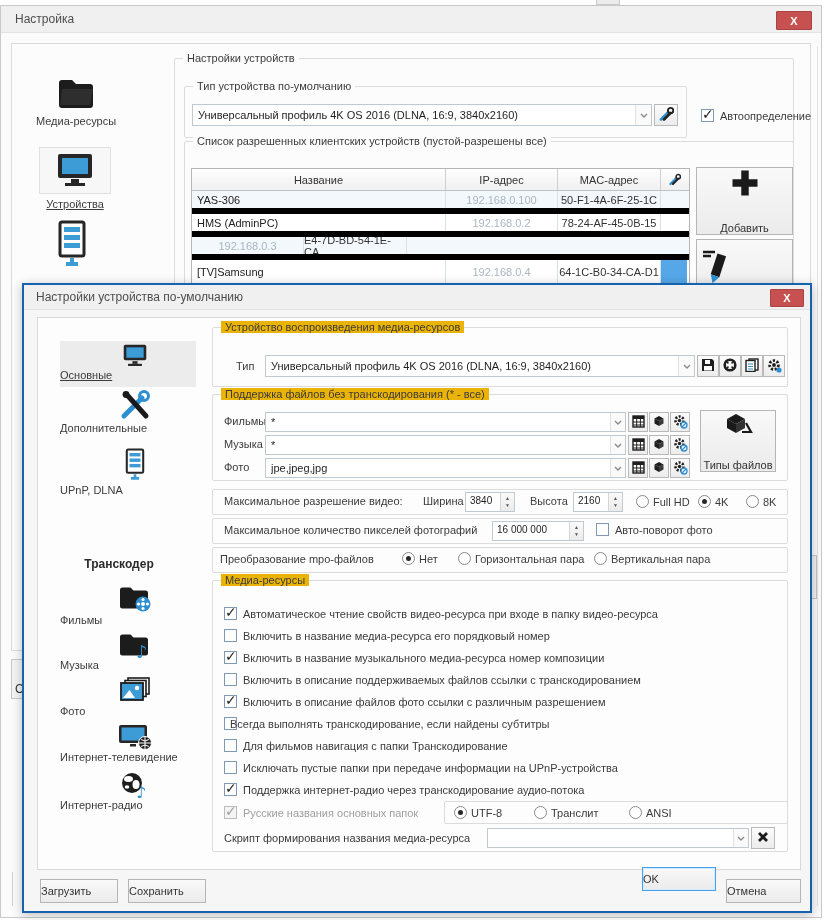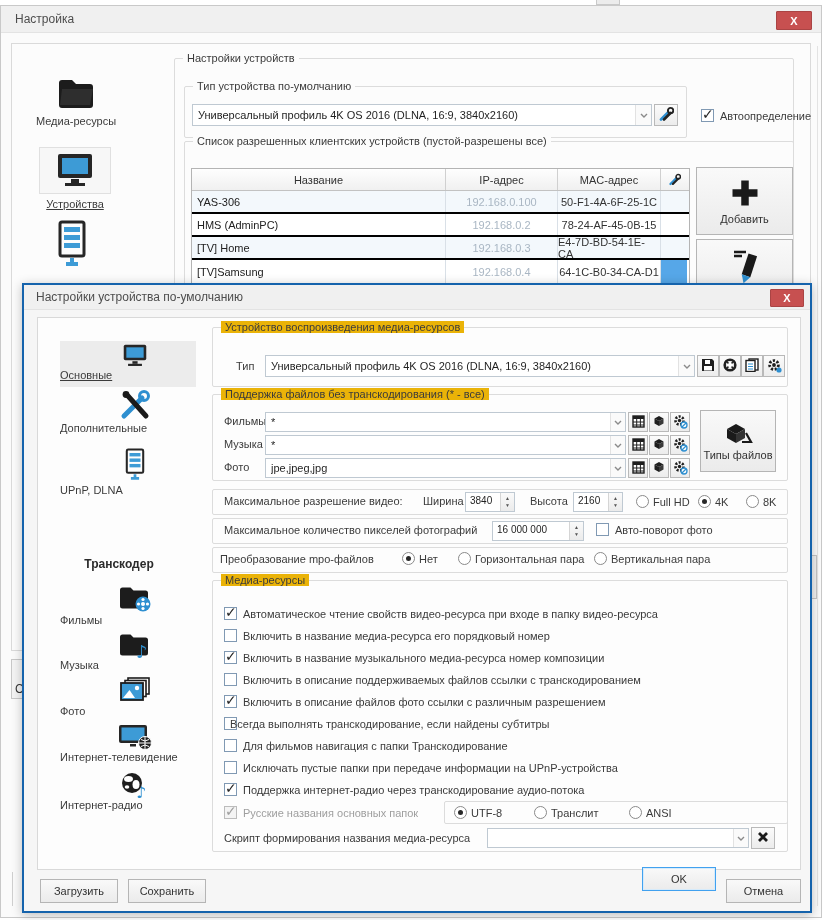--- a/index.html
+++ b/index.html
@@ -11,37 +11,37 @@
   .titlebar{position:absolute;left:0;top:0;right:0;height:27px;background:#f0f0f0;border-bottom:1px solid #e3e3e3}
   .title{position:absolute;left:14px;top:6px;font-size:12px;color:#4d4d4d;white-space:nowrap}
   .closebtn{position:absolute;background:#c75050;border:1px solid #aa4444;border-radius:1px;color:#fff;font-size:11px;font-weight:bold;display:flex;align-items:center;justify-content:center;cursor:default}
   .fs{position:absolute;border:1px solid #dcdcdc;border-radius:2px}
   .fs .lg{position:absolute;top:-7px;left:8px;padding:0 4px;background:#fcfcfc;white-space:nowrap;color:#3b3b3b}
   .dlg .fs .lg{background:#eab308}
   .combo{position:absolute;background:#fff;border:1px solid #bfc9d2;display:flex;align-items:center;padding:0 5px;overflow:hidden}
   .combo .val{flex:1;white-space:nowrap;overflow:hidden;color:#1f1f1f}
   .chev{position:absolute;right:0;top:0;bottom:0;width:16px;display:flex;align-items:center;justify-content:center;border-left:1px solid #e2e2e2;background:#fafafa}
   .iconbtn{position:absolute;background:linear-gradient(#fbfbfb,#ececec);border:1px solid #b9b9b9;display:flex;align-items:center;justify-content:center}
-  .btn{position:absolute;background:linear-gradient(#f9f9f9,#ebebeb);border:1px solid #b5b5b5;font-size:11px;color:#333;display:flex;align-items:center;justify-content:center}
+  .btn{position:absolute;background:linear-gradient(#f9f9f9,#ebebeb);border:1px solid #b5b5b5;font-size:11px;color:#333;display:flex;align-items:center;justify-content:space-between}
   .btn.focus{border:1px solid #41a1ef}
   .cb{position:absolute;width:13px;height:13px;background:#fff;border:1px solid #8099b3}
   .cb.on::after{content:"✓";position:absolute;left:0;top:-4px;font-size:14px;font-weight:bold;color:#262626;font-family:"DejaVu Sans",sans-serif}
   .cb.dis{background:#f4f4f4;border-color:#bcbcbc}
   .cb.dis::after{color:#9e9e9e}
   .rd{position:absolute;width:13px;height:13px;border-radius:50%;background:#fff;border:1px solid #8a8a8a}
   .rd.on::after{content:"";position:absolute;left:3px;top:3px;width:5px;height:5px;border-radius:50%;background:#282828}
   .dim{color:#9e9e9e}
   .ul{text-decoration:underline}
   .spin{position:absolute;background:#fff;border:1px solid #bfc9d2;display:flex}
   .spin .v{flex:1;font-size:10px;padding:2px 0 0 4px;color:#1f1f1f;white-space:nowrap;overflow:hidden}
   .spin .ud{width:14px;border-left:1px solid #d5d5d5;background:linear-gradient(#fafafa,#ebebeb);display:flex;flex-direction:column;align-items:center;justify-content:center;font-size:5px;color:#555;line-height:1.5}
   .tbl{position:absolute;background:#fff;border:1px solid #b4b4b4}
   .tbl .hrow{display:flex;height:22px;background:linear-gradient(#fefefe,#f0f0f0);border-bottom:1px solid #c2c2c2}
   .tbl .hc{border-right:1px solid #d0d0d0;display:flex;align-items:center;justify-content:center;color:#333}
-  .tbl .r{display:flex;height:23px;border-bottom:2px solid #000000}
+  .tbl .r{display:flex;height:23px;border-bottom:6px solid #000000}
   .tbl .c{border-right:1px solid #d9e0e7;display:flex;align-items:center;overflow:hidden}
   .tbl .c.name{padding-left:5px;color:#222}
   .tbl .c.ip{justify-content:center;color:#a9b6c3}
   .tbl .c.mac{justify-content:center;color:#333}
   .tbl .r.alt{background:#f3f8fc}
   .tbl .sel{background:#56a7e8}
   .w-name{width:254px}.w-ip{width:112px}.w-mac{width:103px}.w-tool{width:26px}
   .sitem{position:absolute;left:36px;width:150px;}
   .sitem .ic{display:flex;align-items:center;justify-content:center}
   .panelrow{position:absolute;border:1px solid #dcdcdc;border-radius:2px}
@@ -143,21 +143,20 @@
       <div class="c mac w-mac">50-F1-4A-6F-25-1C</div>
       <div class="c w-tool" style="border-right:none"></div>
     </div>
     <div class="r">
       <div class="c name w-name">HMS (AdminPC)</div>
       <div class="c ip w-ip">192.168.0.2</div>
       <div class="c mac w-mac">78-24-AF-45-0B-15</div>
       <div class="c w-tool" style="border-right:none"></div>
     </div>
     <div class="r alt">
-      <div class="c name w-name">[TV] Home</div>
       <div class="c ip w-ip">192.168.0.3</div>
       <div class="c mac w-mac">E4-7D-BD-54-1E-CA</div>
       <div class="c w-tool" style="border-right:none"></div>
     </div>
     <div class="r" style="border-bottom:none">
       <div class="c name w-name">[TV]Samsung</div>
       <div class="c ip w-ip">192.168.0.4</div>
       <div class="c mac w-mac">64-1C-B0-34-CA-D1</div>
       <div class="c w-tool sel" style="border-right:none"></div>
     </div>

